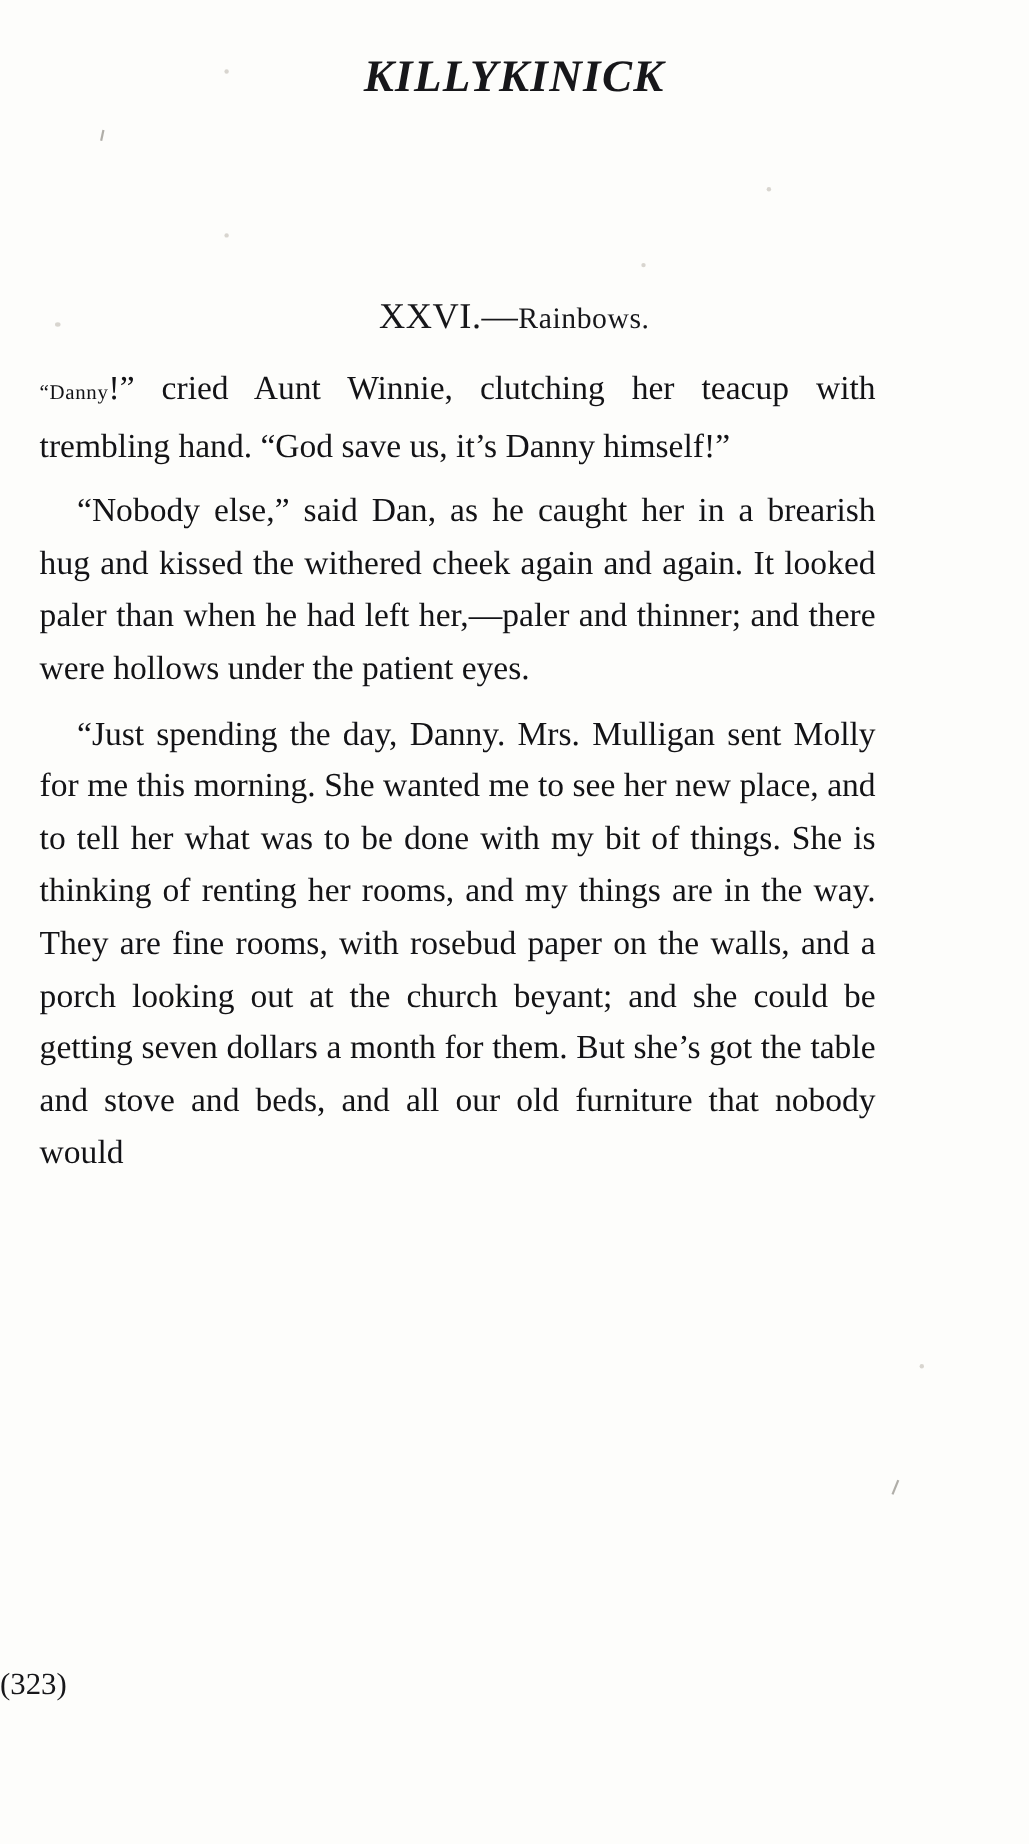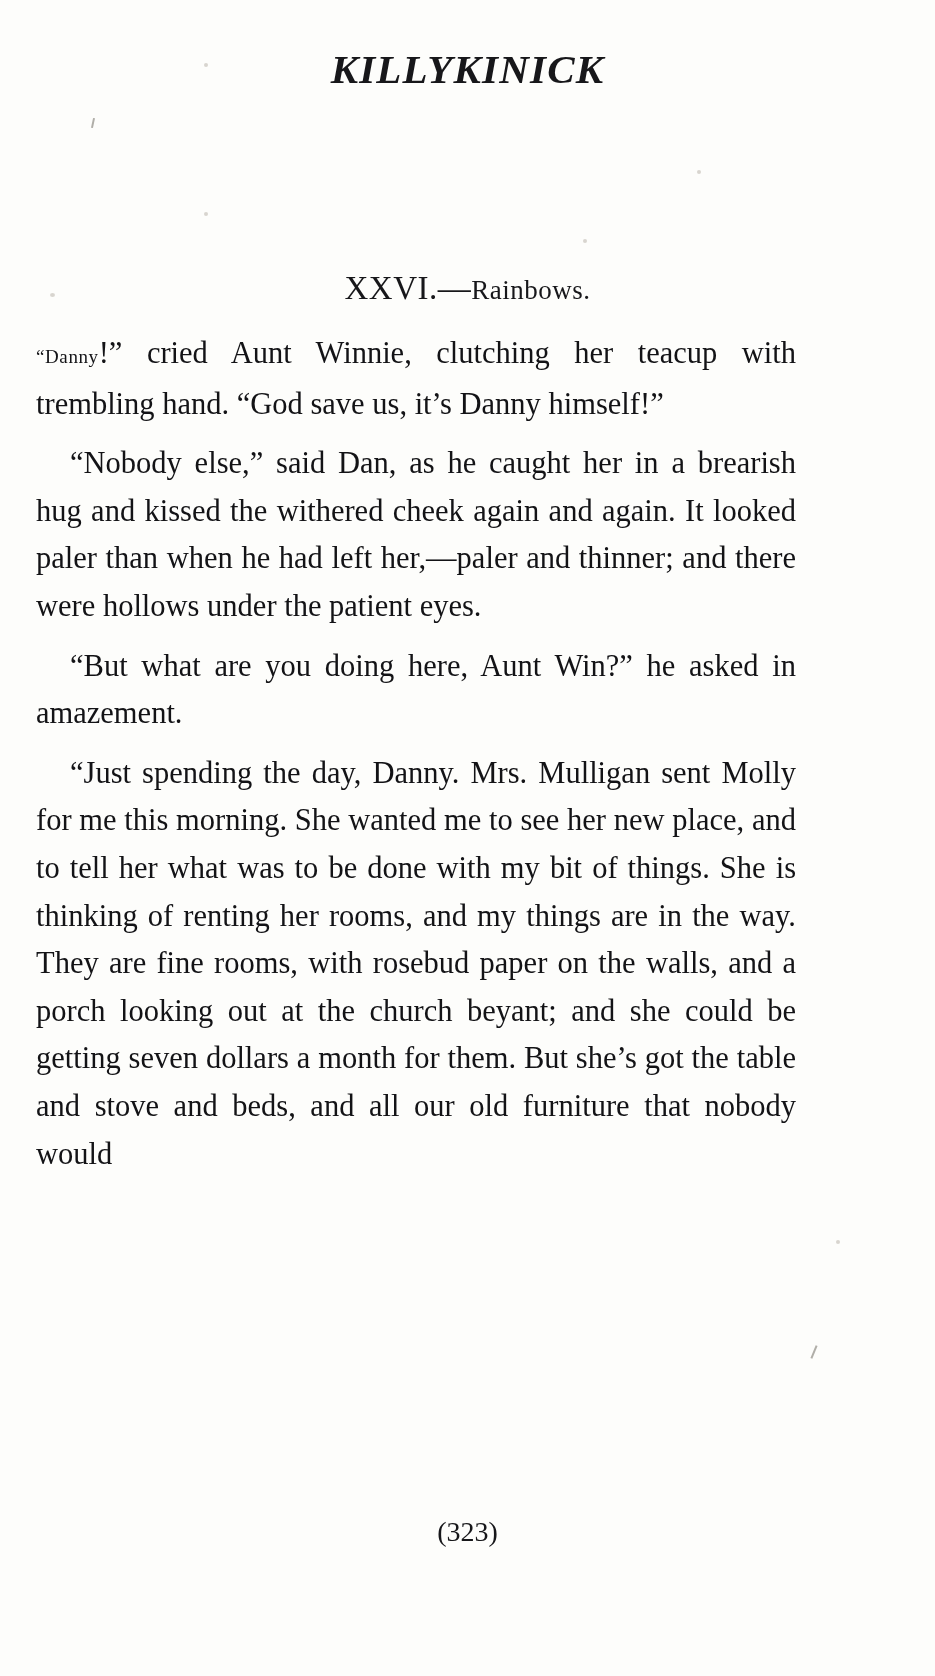--- a/index.html
+++ b/index.html
@@ -69,21 +69,20 @@
   }
   .sc {
     font-size: 19px;
     letter-spacing: 0.6px;
   }
   .folio {
     position: absolute;
     top: 1516px;
     left: 0;
     width: 935px;
-    text-align: center;
     font-size: 28px;
     color: #17171a;
   }
   
   .speck {
     position: absolute;
     background: #b9b4ab;
     border-radius: 50%;
     opacity: .55;
   }
@@ -100,21 +99,20 @@
 
   <div class="running-head">KILLYKINICK</div>
 
   <div class="chapter-heading">
     <span>XXVI.—</span><span class="smallcaps">Rainbows.</span>
   </div>
 
   <div class="body-text">
     <p><span class="sc">“Danny</span><span>!” cried Aunt Winnie, clutching her teacup with trembling hand. “God save us, it’s Danny himself!”</span></p>
     <p class="indent">“Nobody else,” said Dan, as he caught her in a brearish hug and kissed the withered cheek again and again.  It looked paler than when he had left her,—paler and thinner; and there were hollows under the patient eyes.</p>
-    <p class="indent">“But what are you doing here, Aunt Win?” he asked in amazement.</p>
     <p class="indent">“Just spending the day, Danny.  Mrs. Mulligan sent Molly for me this morning.  She wanted me to see her new place, and to tell her what was to be done with my bit of things.  She is thinking of renting her rooms, and my things are in the way.  They are fine rooms, with rosebud paper on the walls, and a porch looking out at the church beyant; and she could be getting seven dollars a month for them. But she’s got the table and stove and beds, and all our old furniture that nobody would</p>
   </div>
 
   <div class="folio">(323)</div>
 
   <div class="speck" style="left:204px; top:63px; width:4px; height:4px;"></div>
   <div class="tick" style="left:92px; top:118px; width:2px; height:10px; transform:rotate(12deg);"></div>
   <div class="speck" style="left:697px; top:170px; width:4px; height:4px;"></div>
   <div class="speck" style="left:204px; top:212px; width:4px; height:4px;"></div>
   <div class="speck" style="left:583px; top:239px; width:4px; height:4px;"></div>

